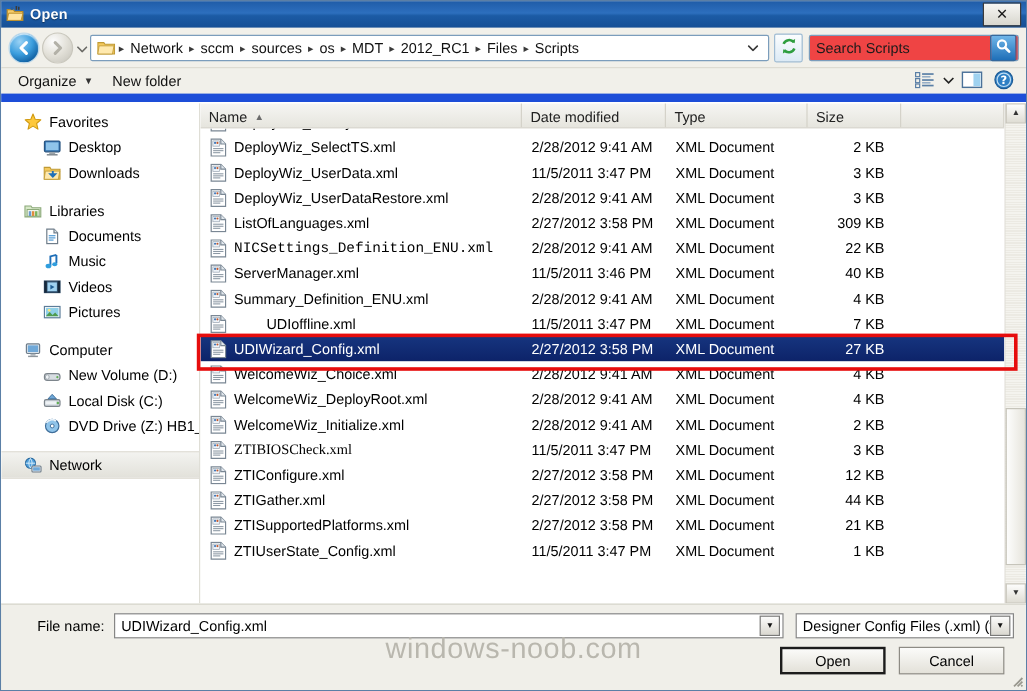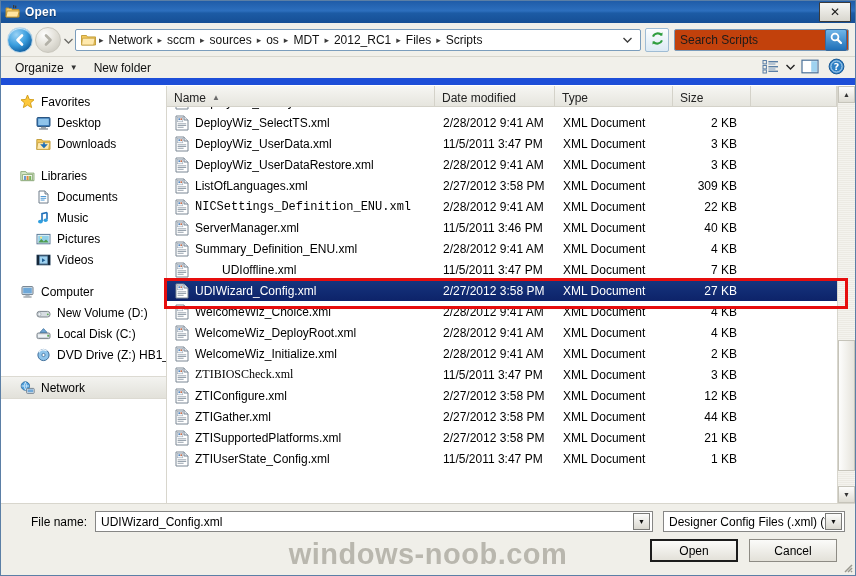--- a/index.html
+++ b/index.html
@@ -140,21 +140,21 @@
     background: linear-gradient(to bottom,#fbfdfe,#dceaf5);
     border-radius: 2px;
     display: flex; align-items: center; justify-content: center;
     margin-right: 5px;
     cursor: pointer;
     flex: none;
   }
   .searchbox {
     width: 175px; height: 22px;
     border: 1px solid #7b9dbc;
-    background: #c2410c;
+    background: #ef4444;
     border-radius: 2px;
     display: flex; align-items: center;
     box-sizing: border-box;
     flex: none;
   }
   .searchbox .s-text {
     flex: 1;
     padding-left: 5px;
     color: #1b1b1b;
     font-size: 12px;
@@ -414,27 +414,26 @@
     border: 1px solid #8d8b84;
     display: flex; align-items: center; justify-content: center;
     cursor: pointer;
     margin-left: 11px;
     box-sizing: border-box;
   }
   .dlgbtn.default { border: 2px solid #1c1c1c; }
   .watermark {
     position: absolute;
     left: 0; right: 0;
-    bottom: 4px;
+    bottom: 20px;
     text-align: center;
-    font-size: 29px;
+    font-size: 24px;
     color: #b9b7ae;
     letter-spacing: .5px;
     pointer-events: none;
-    font-weight: bold;
   }
   .grip {
     position: absolute;
     right: 2px; bottom: 2px;
     width: 13px; height: 13px;
   }
 
   
   #annotation-rect {
     position: absolute;
@@ -657,39 +656,39 @@
             <path d="M11 1.4l-5 1.3v7.5" stroke="#1f6fb8" stroke-width="1.6" fill="none"></path>
             <ellipse cx="4.4" cy="10.6" rx="2.4" ry="1.9" fill="#2f9ede"></ellipse>
             <ellipse cx="9.6" cy="9.2" rx="2.1" ry="1.7" fill="#2f9ede"></ellipse>
           </svg>
         </span>
         <span>Music</span>
       </div>
       <div class="nav-item">
         <span class="nav-ico">
           <svg width="15" height="14" viewBox="0 0 15 14">
-            <rect x="1" y="2.4" width="13" height="9.4" fill="#ffffff" stroke="#5d7d99" stroke-width="1"></rect>
-            <rect x="2.2" y="3.6" width="10.6" height="7" fill="#8fd0e8"></rect>
-            <path d="M2.2 10.6l3.2-3.6 2.4 2.4 2.2-2 2.8 3.2z" fill="#4f9b4f"></path>
-            <circle cx="5" cy="5.6" r="1.1" fill="#ffe87a"></circle>
-          </svg>
-        </span>
-        <span>Pictures</span>
-      </div>
-      <div class="nav-item">
-        <span class="nav-ico">
-          <svg width="15" height="14" viewBox="0 0 15 14">
             <rect x="1" y="2.2" width="13" height="9.6" fill="#3a5d7d" stroke="#2b4660" stroke-width="1"></rect>
             <rect x="1" y="2.2" width="2" height="9.6" fill="#16283a"></rect>
             <rect x="12" y="2.2" width="2" height="9.6" fill="#16283a"></rect>
             <rect x="3.6" y="3.4" width="7.8" height="7.2" fill="#9fd2f0"></rect>
             <path d="M6 5.2l3.4 2-3.4 2z" fill="#1f5e94"></path>
           </svg>
         </span>
         <span>Videos</span>
+      </div>
+      <div class="nav-item">
+        <span class="nav-ico">
+          <svg width="15" height="14" viewBox="0 0 15 14">
+            <rect x="1" y="2.4" width="13" height="9.4" fill="#ffffff" stroke="#5d7d99" stroke-width="1"></rect>
+            <rect x="2.2" y="3.6" width="10.6" height="7" fill="#8fd0e8"></rect>
+            <path d="M2.2 10.6l3.2-3.6 2.4 2.4 2.2-2 2.8 3.2z" fill="#4f9b4f"></path>
+            <circle cx="5" cy="5.6" r="1.1" fill="#ffe87a"></circle>
+          </svg>
+        </span>
+        <span>Pictures</span>
       </div>
 
       <div class="nav-gap"></div>
 
       <div class="nav-group-head">
         <span class="nav-ico">
           <svg width="15" height="14" viewBox="0 0 15 14">
             <rect x="2" y="1.6" width="11" height="8" rx="1" fill="#dfe6ec" stroke="#6f7d8a" stroke-width="1"></rect>
             <rect x="3.2" y="2.8" width="8.6" height="5.6" fill="#6fa8d8"></rect>
             <rect x="5.4" y="9.8" width="4.2" height="1.6" fill="#aeb6bd"></rect>

